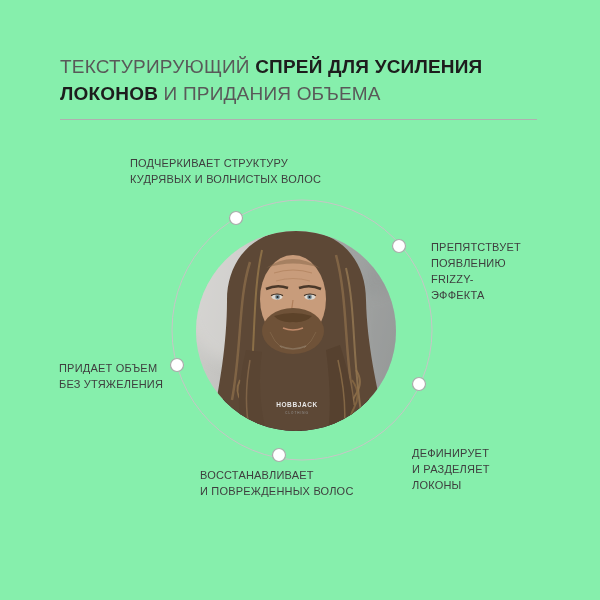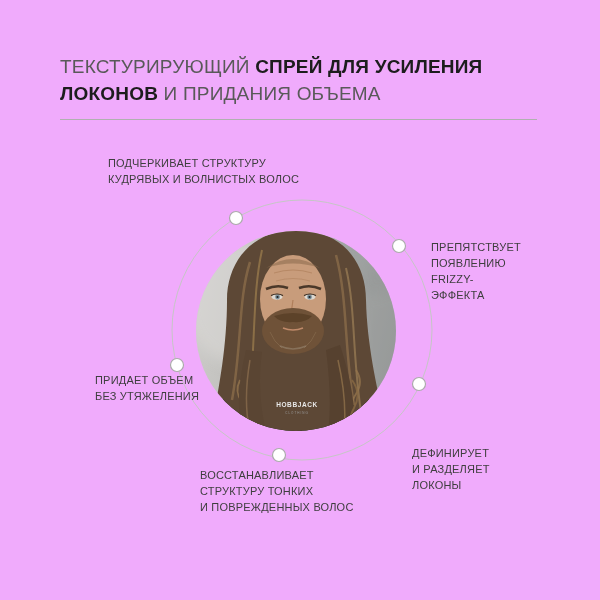--- a/index.html
+++ b/index.html
@@ -1,36 +1,36 @@
 <!DOCTYPE html>
 <html><head>
 <meta charset="utf-8">
 <style>
   html,body{margin:0;padding:0;background:#ffffff;}
   #stage{
-    position:relative;width:600px;height:600px;background:#f0abfc;overflow:hidden;
+    position:relative;width:600px;height:600px;background:#86efac;overflow:hidden;
     font-family:"Liberation Sans", sans-serif;
   }
   .title{
     position:absolute;left:60px;top:53px;width:440px;
     font-size:19px;line-height:27px;letter-spacing:.2px;
     color:#595959;font-weight:400;text-transform:uppercase;
   }
   .title b{color:#1d1d1d;font-weight:700;}
   .divider{
     position:absolute;left:60px;top:119px;width:477px;height:1px;background:#b0b0b0;
   }
   .diagram-svg{position:absolute;left:0;top:0;}
   .callout{
     position:absolute;font-size:11px;line-height:16px;letter-spacing:.2px;
     color:#3e3e3e;text-transform:uppercase;white-space:nowrap;
   }
-  .co-structure{left:108px;top:155px;}
+  .co-structure{left:130px;top:155px;}
   .co-frizz{left:431px;top:239px;}
-  .co-volume{left:59px;top:372px;margin-left:36px;}
+  .co-volume{left:59px;top:360px;}
   .co-define{left:412px;top:397px;margin-top:48px;}
   .co-repair{left:200px;top:467px;}
 </style>
 </head>
 <body>
 
 <div id="stage">
 
   <div class="title">
     <span>ТЕКСТУРИРУЮЩИЙ</span>
@@ -157,17 +157,16 @@
   </div>
 
   <div class="callout co-define">
     <div>ДЕФИНИРУЕТ</div>
     <div>И РАЗДЕЛЯЕТ</div>
     <div>ЛОКОНЫ</div>
   </div>
 
   <div class="callout co-repair">
     <div>ВОССТАНАВЛИВАЕТ</div>
-    <div>СТРУКТУРУ ТОНКИХ</div>
     <div>И ПОВРЕЖДЕННЫХ ВОЛОС</div>
   </div>
 
 </div>
 
 </body></html>

